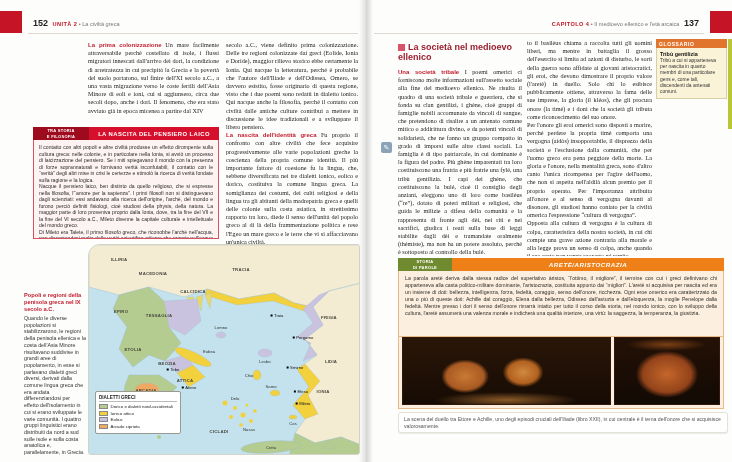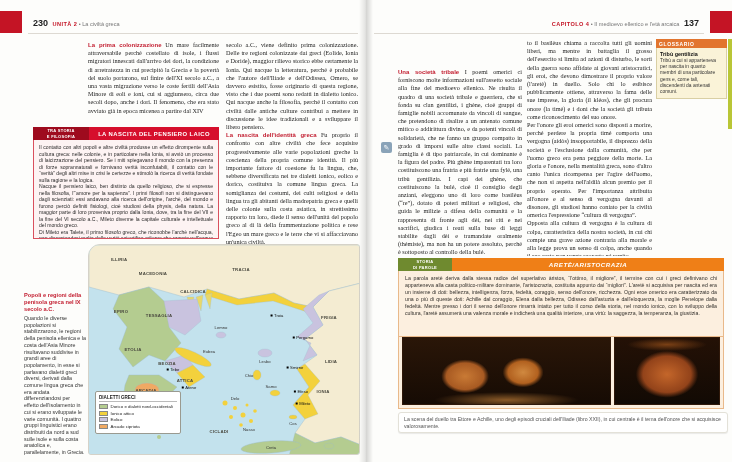--- a/index.html
+++ b/index.html
@@ -88,21 +88,21 @@
       linear-gradient(180deg,#241106 0%,#120a04 100%)}
   .pcap{position:absolute;left:32px;top:412px;width:330px;background:#fff;border:1px solid #e3e1d8;border-radius:3px;
         box-shadow:0 1px 1px rgba(0,0,0,.08);padding:3px 5px;font-size:5.2px;line-height:6.6px;color:#555}
 </style>
 </head>
 <body>
 
 <div class="page l">
   <div class="corner cl"></div>
   <div class="phead hl">
-    <span class="pn">230</span>
+    <span class="pn">152</span>
     <span class="unit">UNITÀ 2</span>
     <span class="crumb">• La civiltà greca</span>
   </div>
   <div class="hrule rl"></div>
 
   <div class="col" style="left:88px;top:41px;width:131px;height:85px">
     <p><span class="lead">La prima colonizzazione</span> <span>Un mare facilmente attraversabile perché costellato di isole, i flussi migratori innescati dall'arrivo dei dori, la condizione di arretratezza in cui precipitò la Grecia e la povertà del suolo portarono, sul finire dell'XI secolo a.C., a una vasta migrazione verso le coste fertili dell'Asia Minore di eoli e ioni, cui si aggiunsero, circa due secoli dopo, anche i dori. Il fenomeno, che era stato avviato già in epoca micenea a partire dal XIV</span></p>
   </div>
   <div class="col" style="left:226px;top:41px;width:132px;height:213px">
     <p><span>secolo a.C., viene definito prima colonizzazione. Delle tre regioni colonizzate dai greci (Eolide, Ionia e Doride), maggior rilievo storico ebbe certamente la Ionia. Qui nacque la letteratura, perché è probabile che l'autore dell'Iliade e dell'Odissea, Omero, se davvero esistito, fosse originario di questa regione, visto che i due poemi sono redatti in dialetto ionico. Qui nacque anche la filosofia, perché il contatto con civiltà dalle antiche culture contribuì a mettere in discussione le idee tradizionali e a sviluppare il libero pensiero.</span></p>
@@ -240,20 +240,21 @@
 
 <div class="page r">
   <div class="corner cr"></div>
   <div class="phead hr">
     <span class="unit">CAPITOLO 4</span>
     <span class="crumb">• Il medioevo ellenico e l'età arcaica</span>
     <span class="pn">137</span>
   </div>
   <div class="hrule rr"></div>
 
+  <div class="stitle"><span class="sq"></span><span>La società nel medioevo ellenico</span></div>
 
   <div class="micon">✎</div>
 
   <div class="col" style="left:32px;top:68px;width:124px;height:190px">
     <p><span class="lead">Una società tribale</span> <span>I poemi omerici ci forniscono molte informazioni sull'assetto sociale alla fine del medioevo ellenico. Ne risulta il quadro di una società tribale e guerriera, che si fonda su clan gentilizi, i ghène, cioè gruppi di famiglie nobili accomunate da vincoli di sangue, che pretendono di risalire a un antenato comune mitico o addirittura divino, e da potenti vincoli di solidarietà, che ne fanno un gruppo compatto in grado di imporsi sulle altre classi sociali. La famiglia è di tipo patriarcale, in cui dominante è la figura del padre. Più ghène imparentati tra loro costituiscono una fratrìa e più fratrìe una fylé, una tribù gentilizia. I capi dei ghène, che costituiscono la bulé, cioè il consiglio degli anziani, eleggono uno di loro come basilèus (“re”), dotato di poteri militari e religiosi, che guida le milizie a difesa della comunità e la rappresenta di fronte agli dèi, nei riti e nei sacrifici, giudica i reati sulla base di leggi stabilite dagli dèi e tramandate oralmente (thémiste), ma non ha un potere assoluto, perché è sottoposto al controllo della bulé.</span></p>
     <p><span class="lead">La cultura di vergogna</span> <span>La società descritta da Omero si fonda sulla guerra e sul valore dimostrato in battaglia. In caso di conflit-</span></p>
   </div>
   <div class="col" style="left:161px;top:39px;width:125px;height:217px">
     <p>to il basilèus chiama a raccolta tutti gli uomini liberi, ma mentre in battaglia il grosso dell'esercito si limita ad azioni di disturbo, le sorti della guerra sono affidate ai giovani aristocratici, gli eroi, che devono dimostrare il proprio valore (l'aretè) in duello. Solo chi lo esibisce pubblicamente ottiene, attraverso la fama delle sue imprese, la gloria (il kléos), che gli procura onore (la timé) e i doni che la società gli tributa come riconoscimento del suo onore.</p>
     <p>Per l'onore gli eroi omerici sono disposti a morire, perché perdere la propria timé comporta una vergogna (aidòs) insopportabile, il disprezzo della società e l'esclusione dalla comunità, che per l'uomo greco era pena peggiore della morte. La gloria e l'onore, nella mentalità greca, sono d'altro canto l'unica ricompensa per l'agire dell'uomo, che non si aspetta nell'aldilà alcun premio per il proprio operato. Per l'importanza attribuita all'onore e al senso di vergogna davanti al disonore, gli studiosi hanno coniato per la civiltà omerica l'espressione “cultura di vergogna”.</p>

